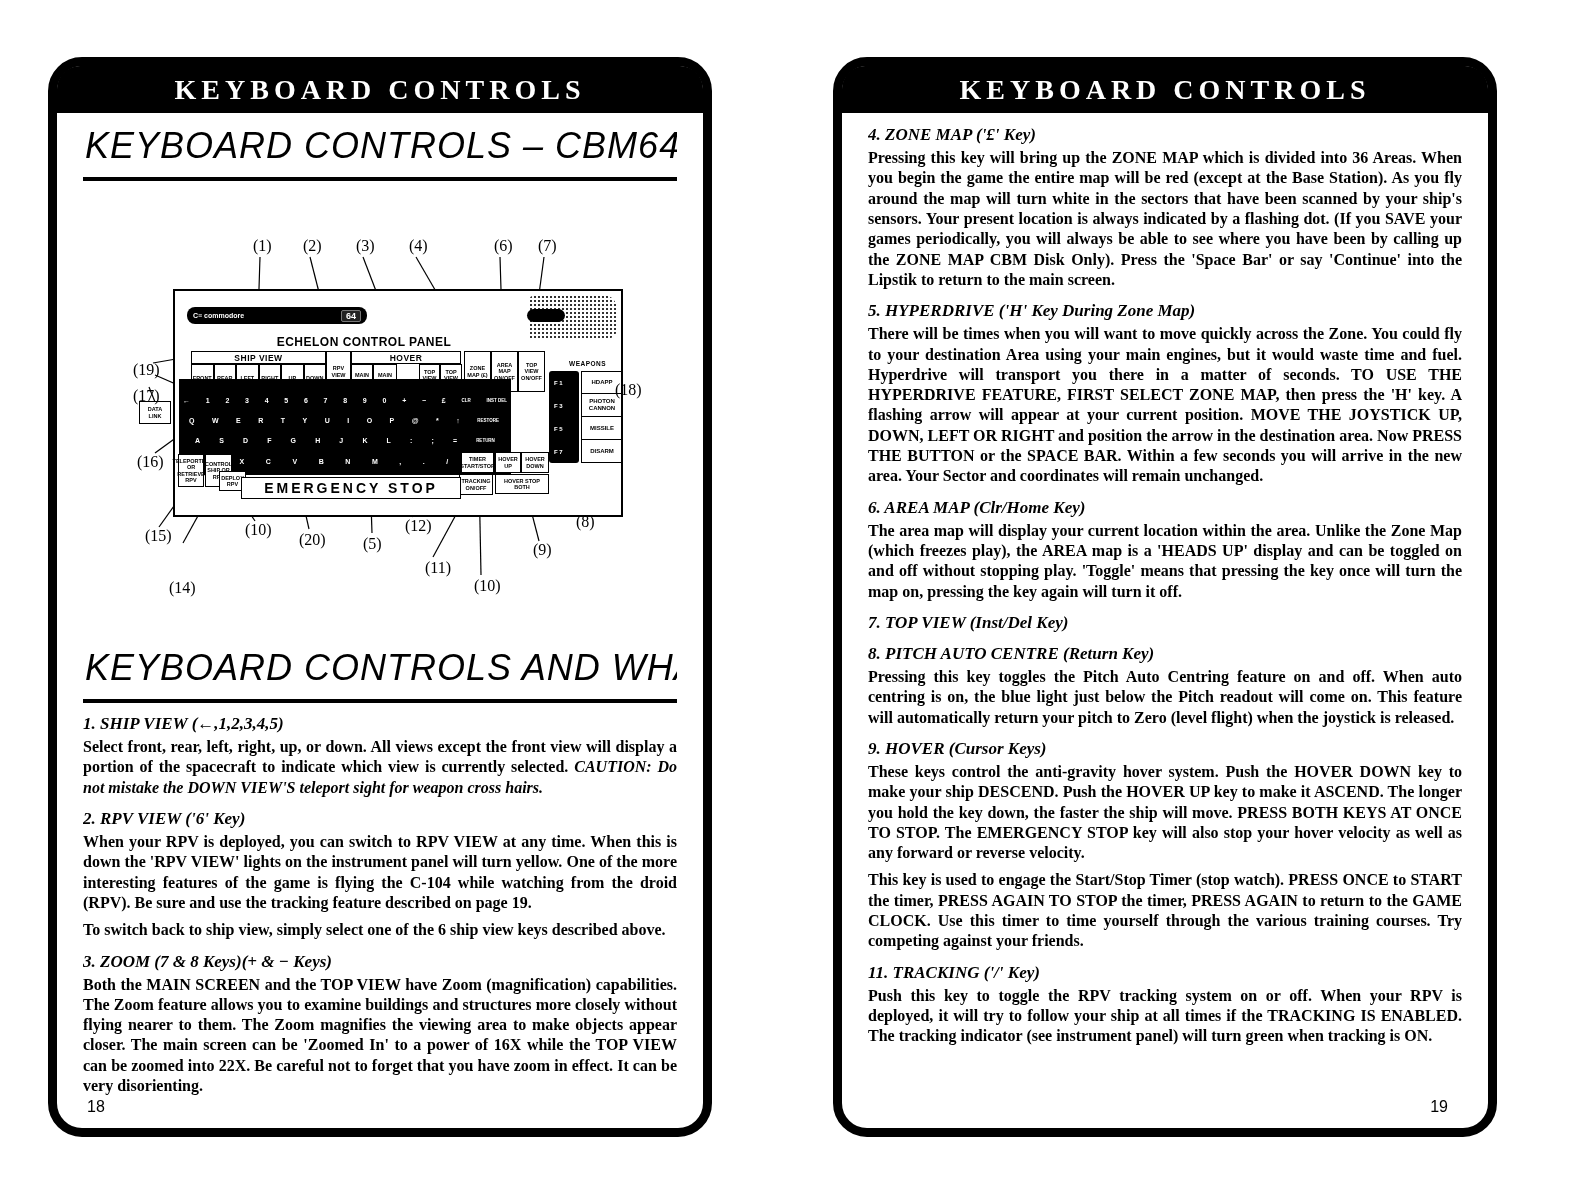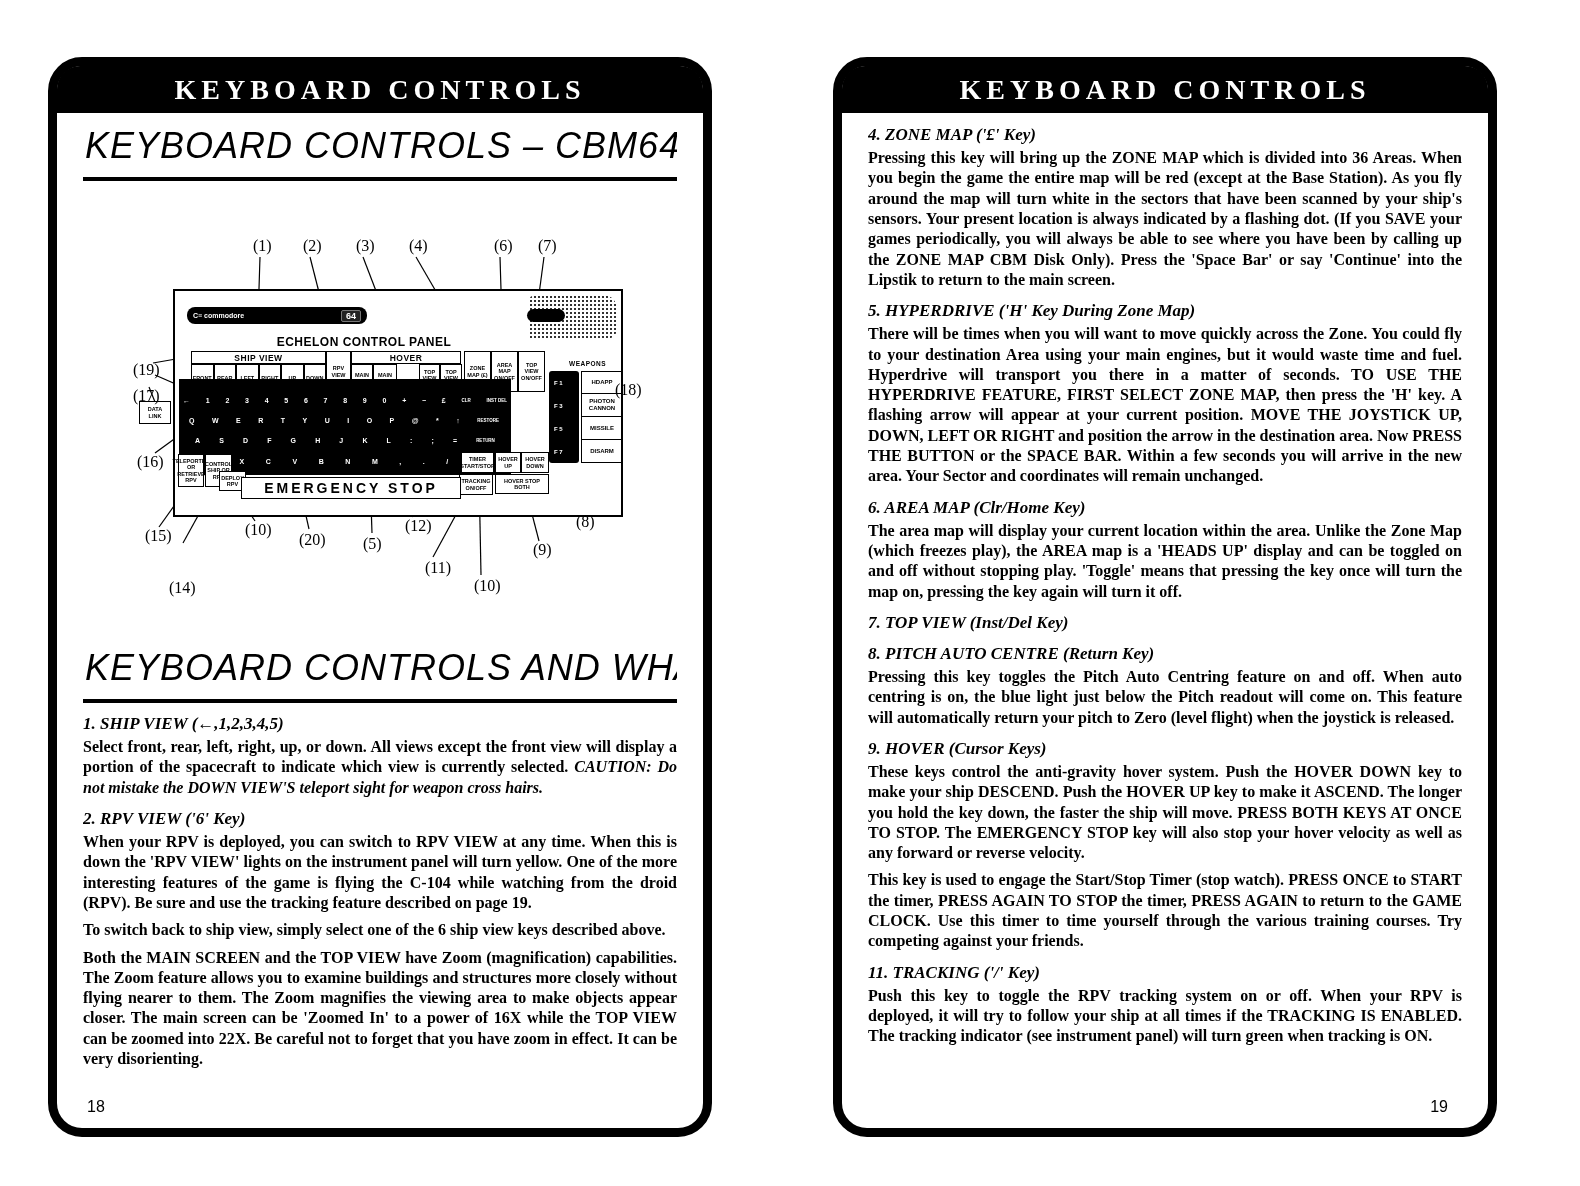--- a/index.html
+++ b/index.html
@@ -211,20 +211,21 @@
         <div class="section">
           <h3 class="sec-h">1. SHIP VIEW (←,1,2,3,4,5)</h3>
           <p class="sec-p"><span>Select front, rear, left, right, up, or down. All views except the front view will display a portion of the spacecraft to indicate which view is currently selected. </span><span class="it">CAUTION: Do not mistake the DOWN VIEW'S teleport sight for weapon cross hairs.</span></p>
         </div>
         <div class="section">
           <h3 class="sec-h">2. RPV VIEW ('6' Key)</h3>
           <p class="sec-p"><span>When your RPV is deployed, you can switch to RPV VIEW at any time. When this is down the 'RPV VIEW' lights on the instrument panel will turn yellow. One of the more interesting features of the game is flying the C-104 while watching from the droid (RPV). Be sure and use the tracking feature described on page 19.</span></p>
           <p class="sec-p"><span>To switch back to ship view, simply select one of the 6 ship view keys described above.</span></p>
         </div>
         <div class="section">
+          <h3 class="sec-h">3. ZOOM (7 &amp; 8 Keys)(+ &amp; − Keys)</h3>
           <p class="sec-p"><span>Both the MAIN SCREEN and the TOP VIEW have Zoom (magnification) capabilities. The Zoom feature allows you to examine buildings and structures more closely without flying nearer to them. The Zoom magnifies the viewing area to make objects appear closer. The main screen can be 'Zoomed In' to a power of 16X while the TOP VIEW can be zoomed into 22X. Be careful not to forget that you have zoom in effect. It can be very disorienting.</span></p>
         </div>
       </div>
   </div>
   <div class="pgnum">18</div>
 </div>
 
 <div class="page right">
   <div class="band">
     <span class="band-title">KEYBOARD CONTROLS</span>

